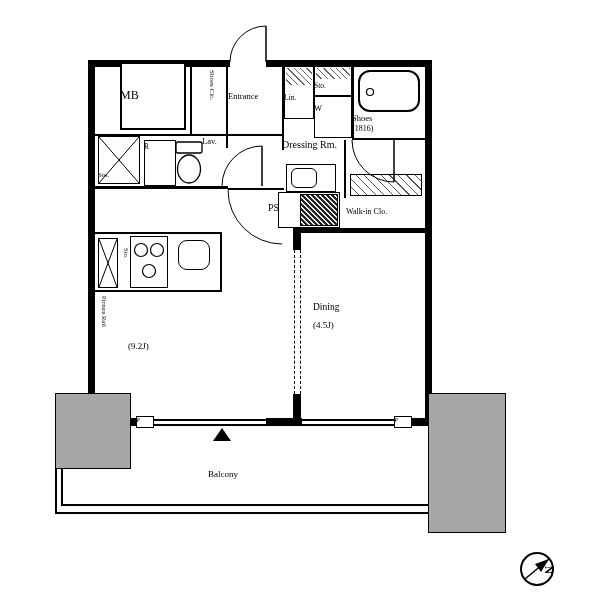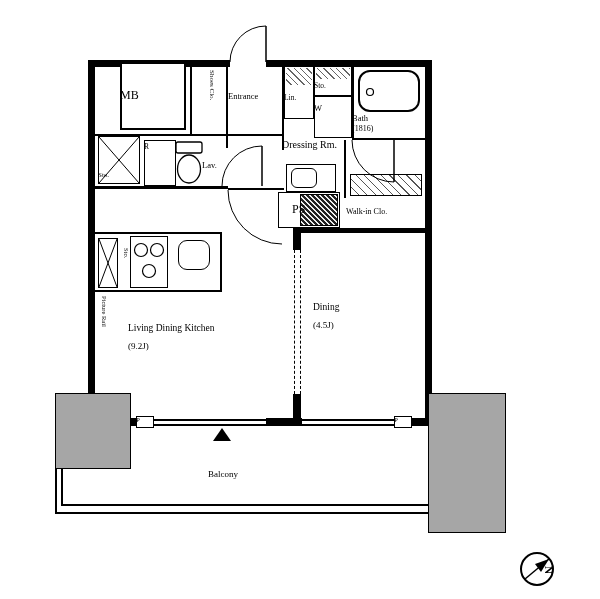--- a/index.html
+++ b/index.html
@@ -84,29 +84,28 @@
   <div class="pillar" style="left:55px;top:393px;width:76px;height:76px"></div>
   <div class="pillar" style="left:428px;top:393px;width:78px;height:140px"></div>
   <div style="position:absolute;left:213px;top:428px;width:0;height:0;border-left:9px solid transparent;border-right:9px solid transparent;border-bottom:13px solid #000"></div>
 
   <div class="lbl" style="left:120px;top:89px;width:48px;font-size:12px">MB</div>
   <div class="lbl vtext" style="left:201px;top:70px;width:14px;height:66px;font-size:7px">Shoes Clo.</div>
   <div class="lbl" style="left:228px;top:92px;width:45px;font-size:8.5px">Entrance</div>
   <div class="lbl" style="left:284px;top:94px;width:30px;font-size:7.5px">Lin.</div>
   <div class="lbl" style="left:314px;top:82px;width:38px;font-size:7.5px">Sto.</div>
   <div class="lbl" style="left:314px;top:104px;width:38px;font-size:8.5px">W</div>
-  <div class="lbl" style="left:352px;top:114px;width:74px;font-size:8.5px">Bath</div>
+  <div class="lbl" style="left:352px;top:114px;width:74px;font-size:8.5px">Shoes</div>
   <div class="lbl" style="left:352px;top:125px;width:74px;font-size:8px">(1816)</div>
   <div class="lbl" style="left:282px;top:140px;width:64px;font-size:10px">Dressing Rm.</div>
-  <div class="lbl" style="left:202px;top:161px;width:28px;font-size:8.5px">Lav.</div>
+  <div class="lbl" style="left:202px;top:137px;width:28px;font-size:8.5px">Lav.</div>
   <div class="lbl" style="left:144px;top:143px;width:32px;font-size:7.5px">R</div>
   <div class="lbl" style="left:98px;top:172px;width:42px;font-size:7px">Sto.</div>
-  <div class="lbl" style="left:292px;top:203px;width:20px;font-size:12px">PS</div>
+  <div class="lbl" style="left:268px;top:203px;width:20px;font-size:10px">PS</div>
   <div class="lbl" style="left:346px;top:208px;width:80px;font-size:8px">Walk-in Clo.</div>
-  <div class="lbl" style="left:128px;top:324px;width:150px;font-size:9.5px">Living Dining Kitchen</div>
   <div class="lbl" style="left:128px;top:342px;width:150px;font-size:9px">(9.2J)</div>
   <div class="lbl" style="left:313px;top:303px;width:100px;font-size:9.5px">Dining</div>
   <div class="lbl" style="left:313px;top:321px;width:100px;font-size:9px">(4.5J)</div>
   <div class="lbl vtext" style="left:119px;top:248px;width:10px;height:40px;font-size:6.5px">Sto.</div>
   <div class="lbl vtext" style="left:96px;top:296px;width:11px;height:78px;font-size:6.5px">Picture Rail</div>
   <div class="lbl" style="left:208px;top:470px;width:90px;font-size:9px">Balcony</div>
   <div class="lbl" style="left:136px;top:417px;width:18px;font-size:7px">P</div>
   <div class="lbl" style="left:394px;top:417px;width:18px;font-size:7px">P</div>
 
   <svg width="600" height="599" viewBox="0 0 600 599">

